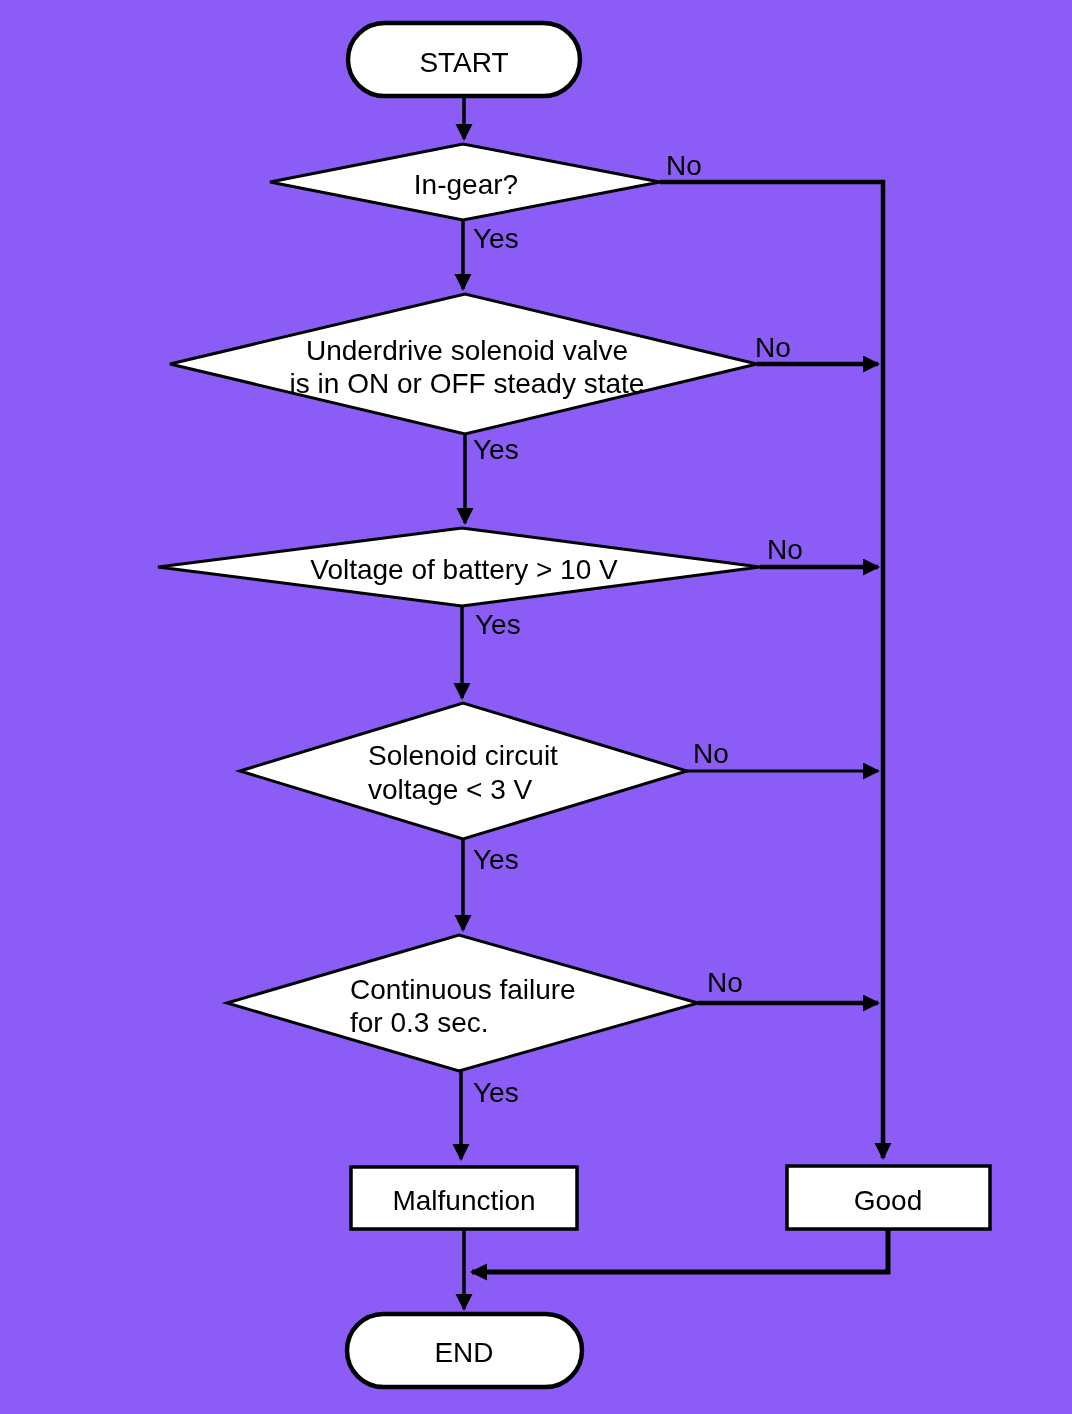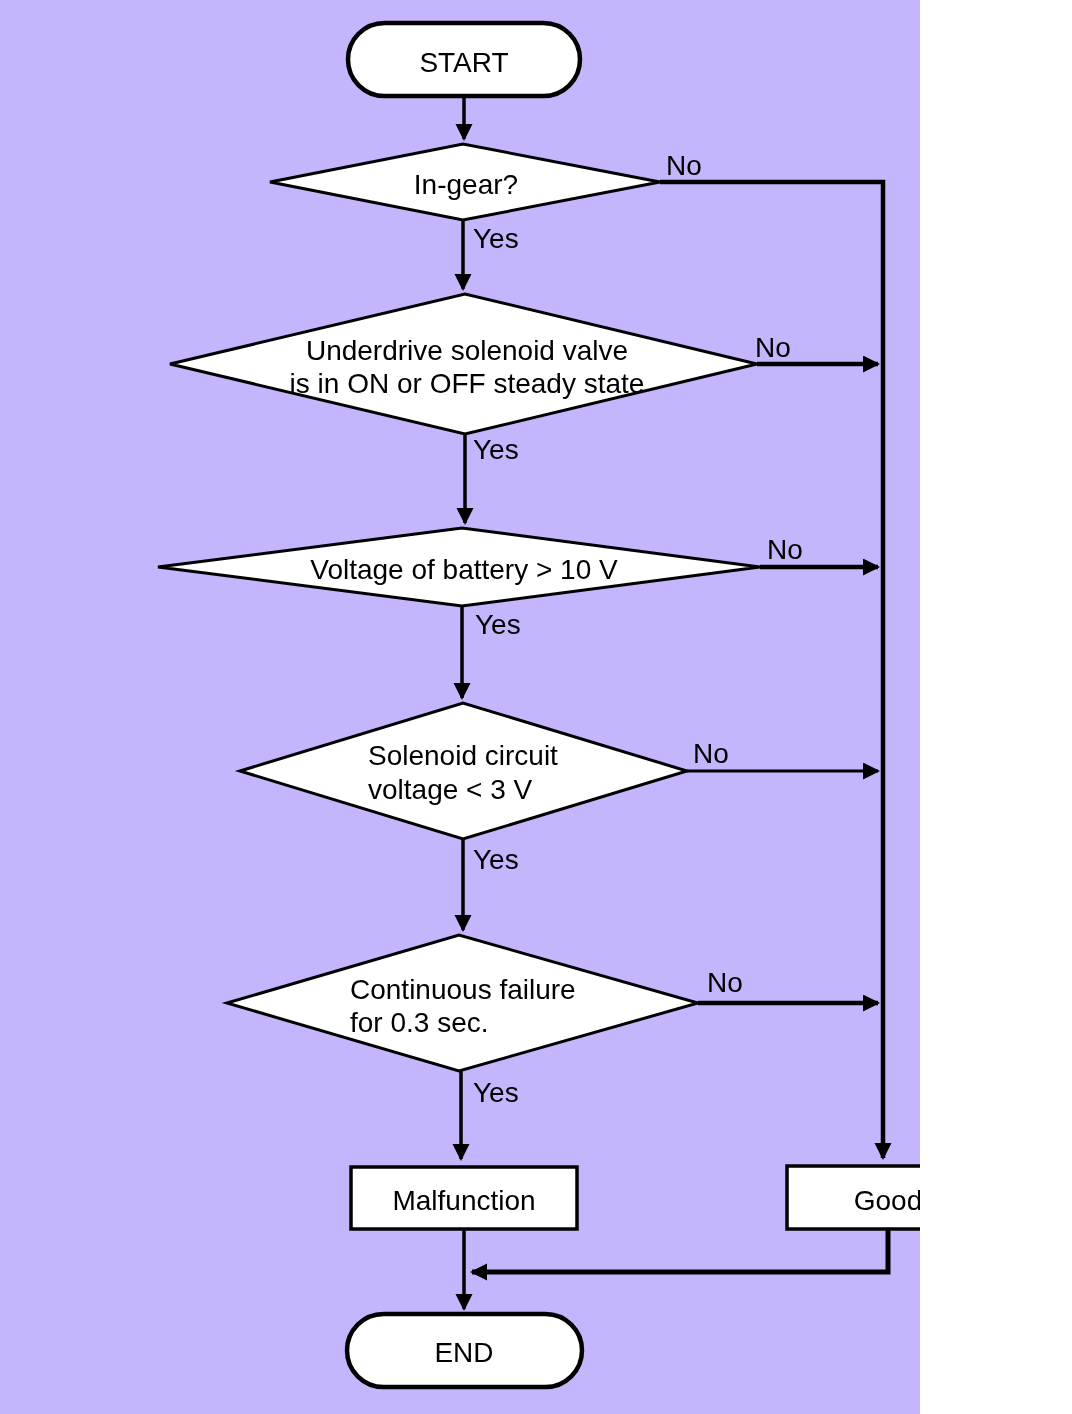--- a/index.html
+++ b/index.html
@@ -2,23 +2,23 @@
 <html><head>
 <meta charset="utf-8">
 <style>
   html, body {
     margin: 0;
     padding: 0;
     background: #ffffff;
   }
   #stage {
     position: relative;
-    width: 920px;
+    width: 1072px;
     height: 1414px;
-    background: #c4b5fd;
+    background: #8b5cf6;
     overflow: hidden;
   }
   svg {
     display: block;
     width: 1072px;
     height: 1414px;
   }
   .node-shape {
     fill: #ffffff;
     stroke: #000000;

